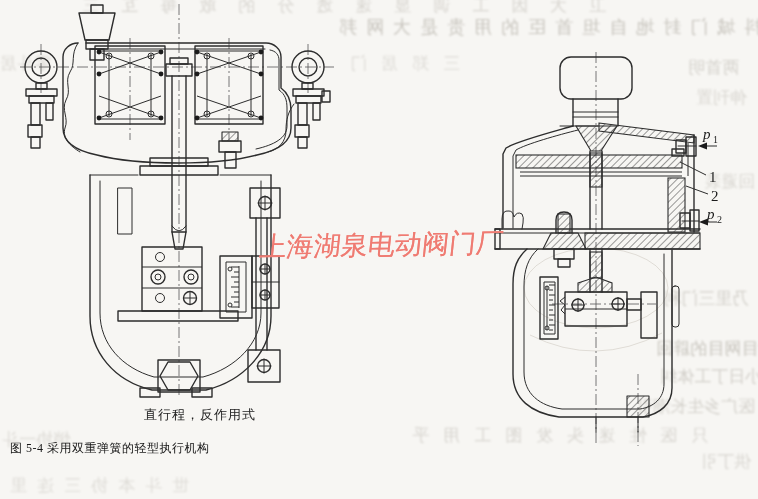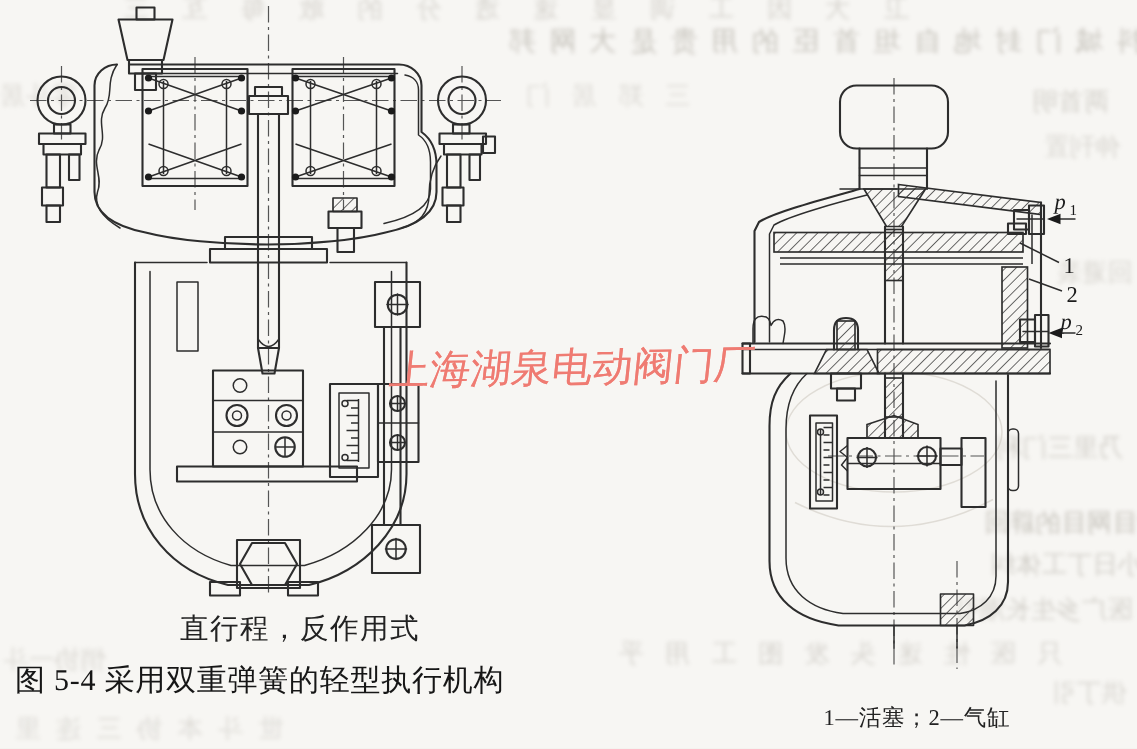--- a/index.html
+++ b/index.html
@@ -3,22 +3,22 @@
 <meta charset="utf-8">
 <style>
   html,body{margin:0;padding:0;}
   body{width:758px;height:499px;overflow:hidden;background:#efede9;}
   .page{position:relative;width:758px;height:499px;background:#f7f6f3;font-family:"Liberation Serif",serif;color:#1e1e1e;}
   
   .bleed{position:absolute;display:inline-block;transform:scaleX(-1);filter:blur(1.3px);color:#8f897e;font-size:17px;white-space:nowrap;pointer-events:none;user-select:none;}
   
   .watermark{position:absolute;left:260px;top:227px;font-size:27px;letter-spacing:0px;color:#ef7b72;transform:skewX(-7deg) rotate(-1deg);white-space:nowrap;font-weight:400;text-shadow:0 0 .4px #f3948c;}
   
-  .note54{position:absolute;left:118px;top:406px;width:164px;text-align:center;font-size:19px;letter-spacing:1px;color:#222;}
-  .cap54{position:absolute;left:10px;top:440px;font-size:20px;letter-spacing:.5px;color:#161616;white-space:nowrap;}
+  .note54{position:absolute;left:118px;top:406px;width:164px;text-align:center;font-size:13px;letter-spacing:1px;color:#222;}
+  .cap54{position:absolute;left:10px;top:440px;font-size:12px;letter-spacing:.5px;color:#161616;white-space:nowrap;}
   .cap55{position:absolute;left:486px;top:441px;font-size:20px;letter-spacing:.5px;color:#161616;white-space:nowrap;}
   .leg55{position:absolute;left:549px;top:469px;font-size:15px;letter-spacing:.5px;color:#222;white-space:nowrap;}
   svg{position:absolute;}
   svg text{font-family:"Liberation Serif",serif;fill:#1c1c1c;}
   .ln{fill:none;stroke:#2d2d2d;stroke-width:1.4;stroke-linejoin:round;stroke-linecap:round;}
   .tn{fill:none;stroke:#2d2d2d;stroke-width:1;stroke-linejoin:round;}
   .cl{fill:none;stroke:#555;stroke-width:.8;stroke-dasharray:11 3 2 3;}
   .hat{fill:url(#hL);stroke:#2d2d2d;stroke-width:1.1;}
   .hatR{fill:url(#hR);stroke:#2d2d2d;stroke-width:1.1;}
   .dot{fill:#1b1b1b;stroke:none;}
@@ -333,15 +333,14 @@
       <text x="717" y="223" font-size="10">2</text>
       <path class="tn" d="M717,222 H702"></path>
       <polygon class="ah" points="699,222 708,218.5 708,225.5"></polygon>
     </g>
   </svg>
 
   <div class="watermark">上海湖泉电动阀门厂</div>
 
   <div class="note54">直行程，反作用式</div>
   <div class="cap54">图 5-4  采用双重弹簧的轻型执行机构</div>
-  <div class="leg55">1—活塞；2—气缸</div>
 
 </div>
 
 </body></html>

